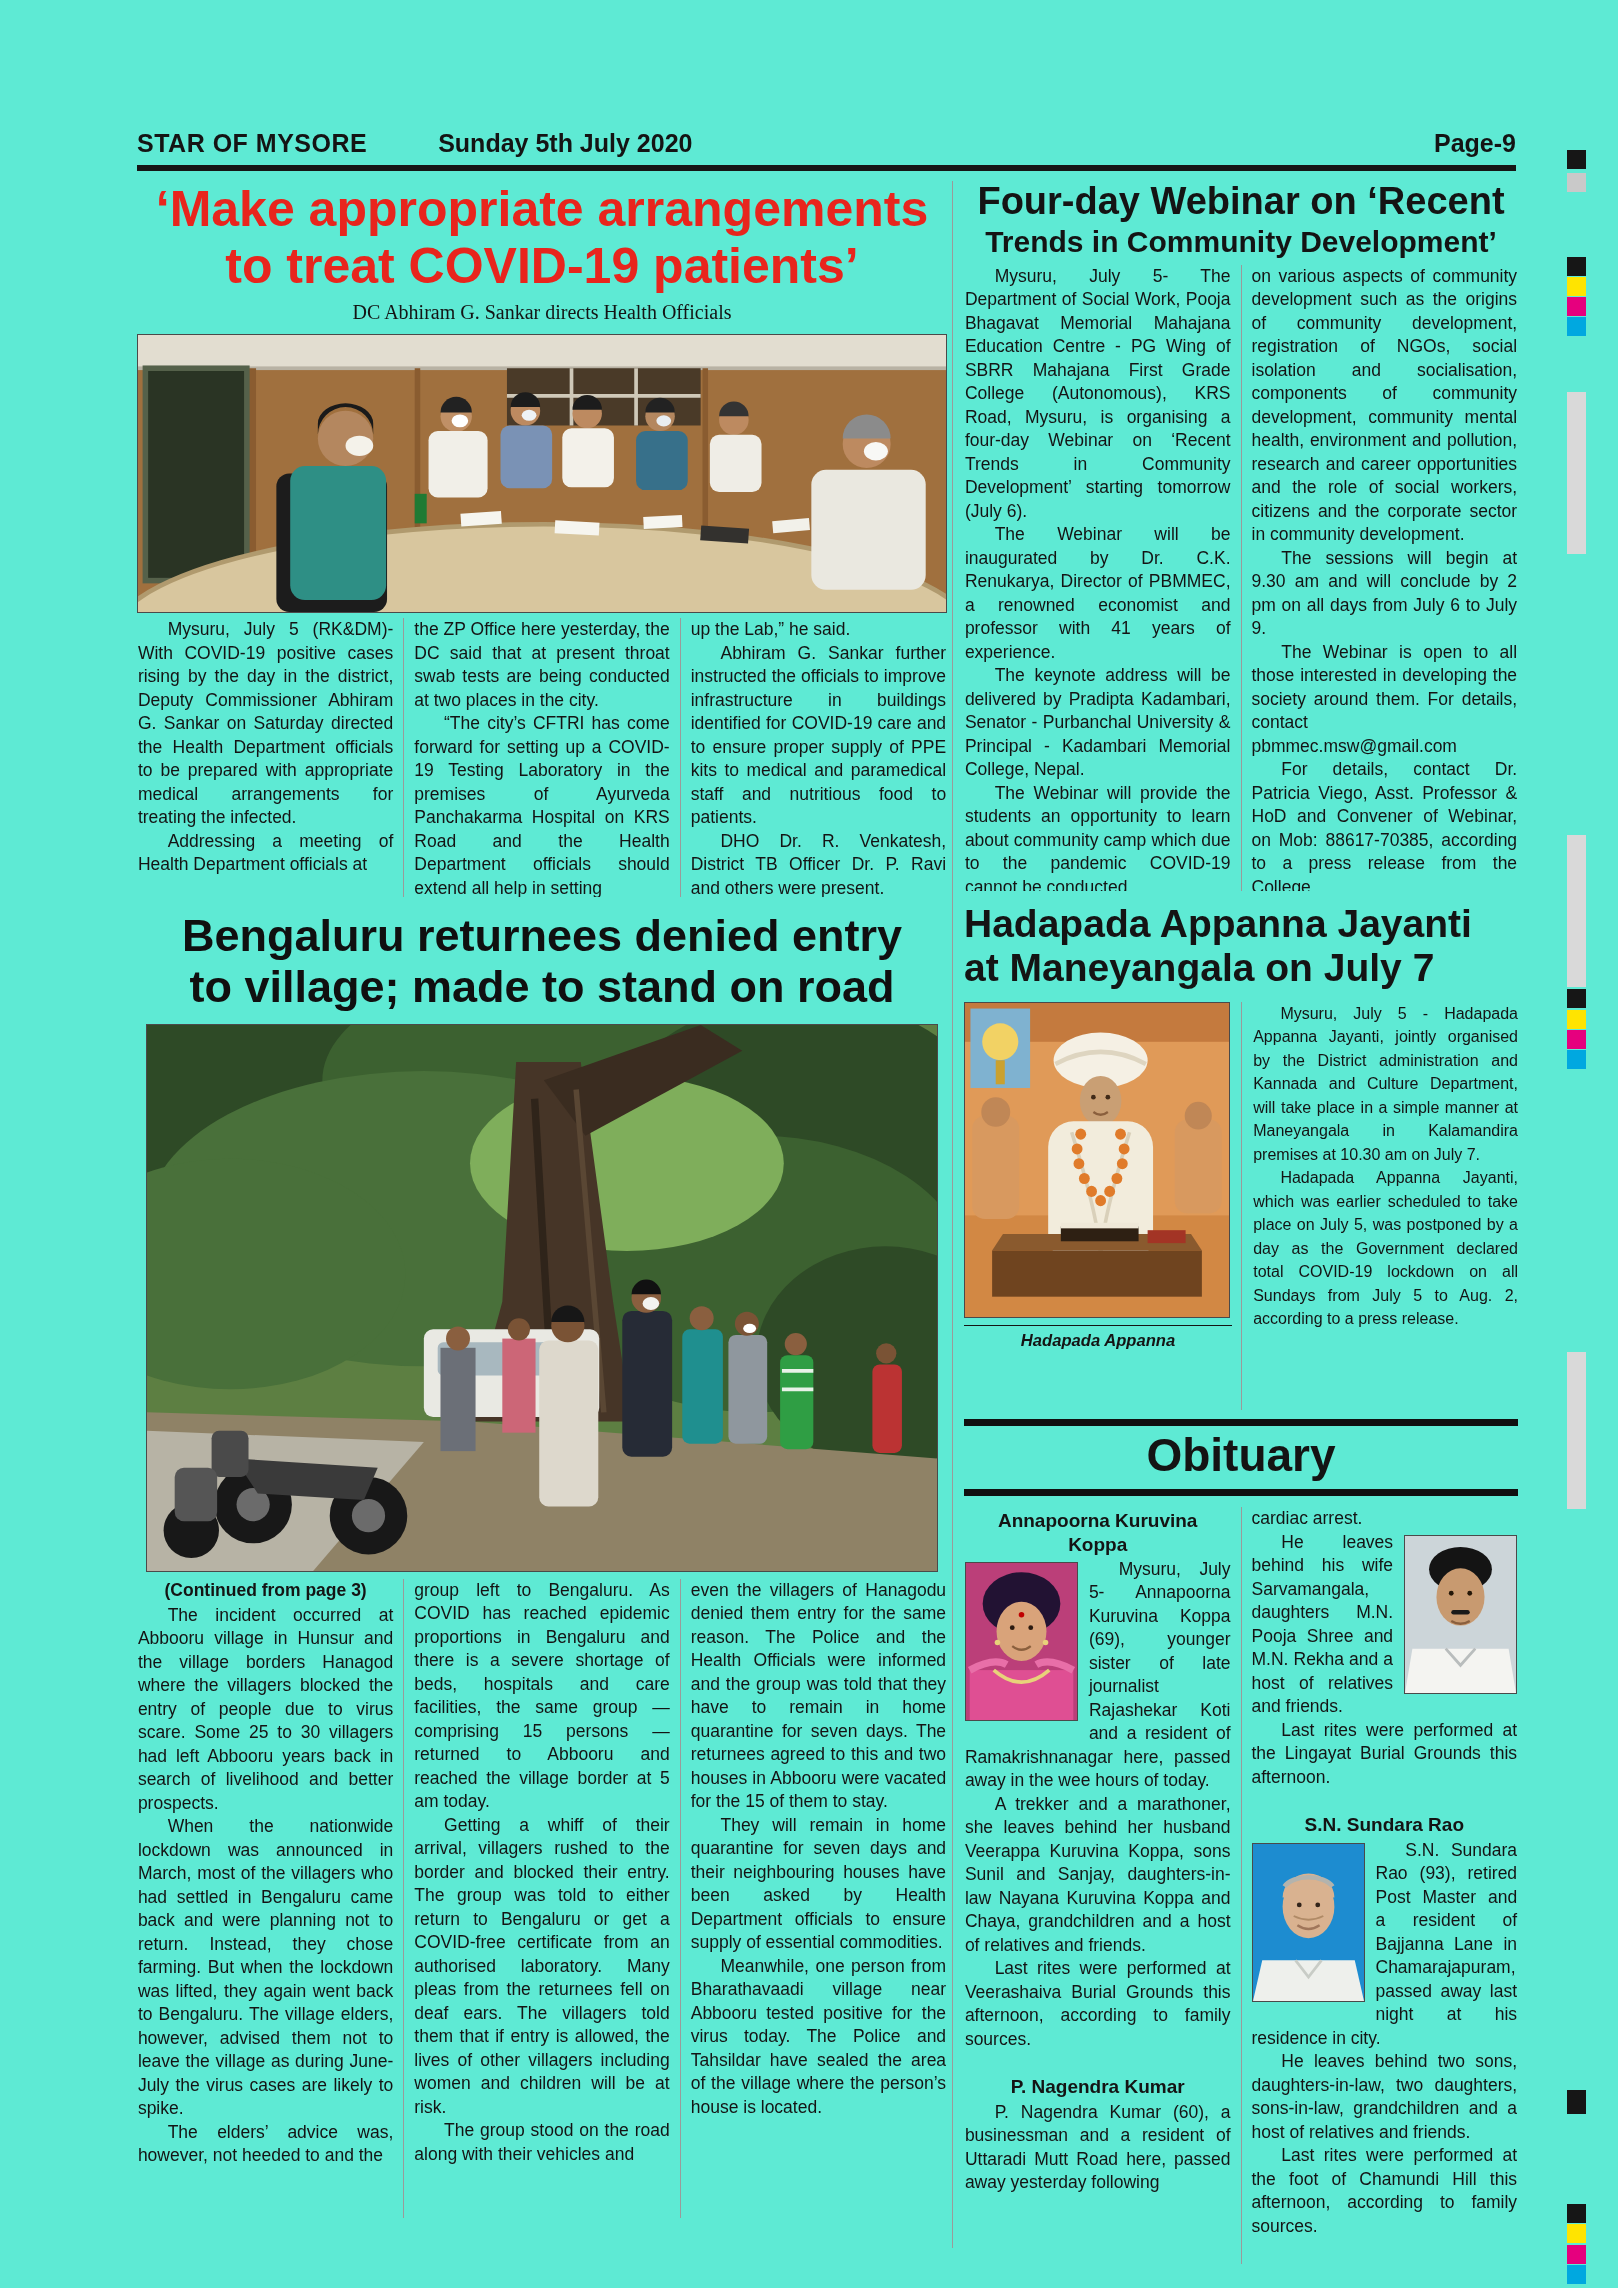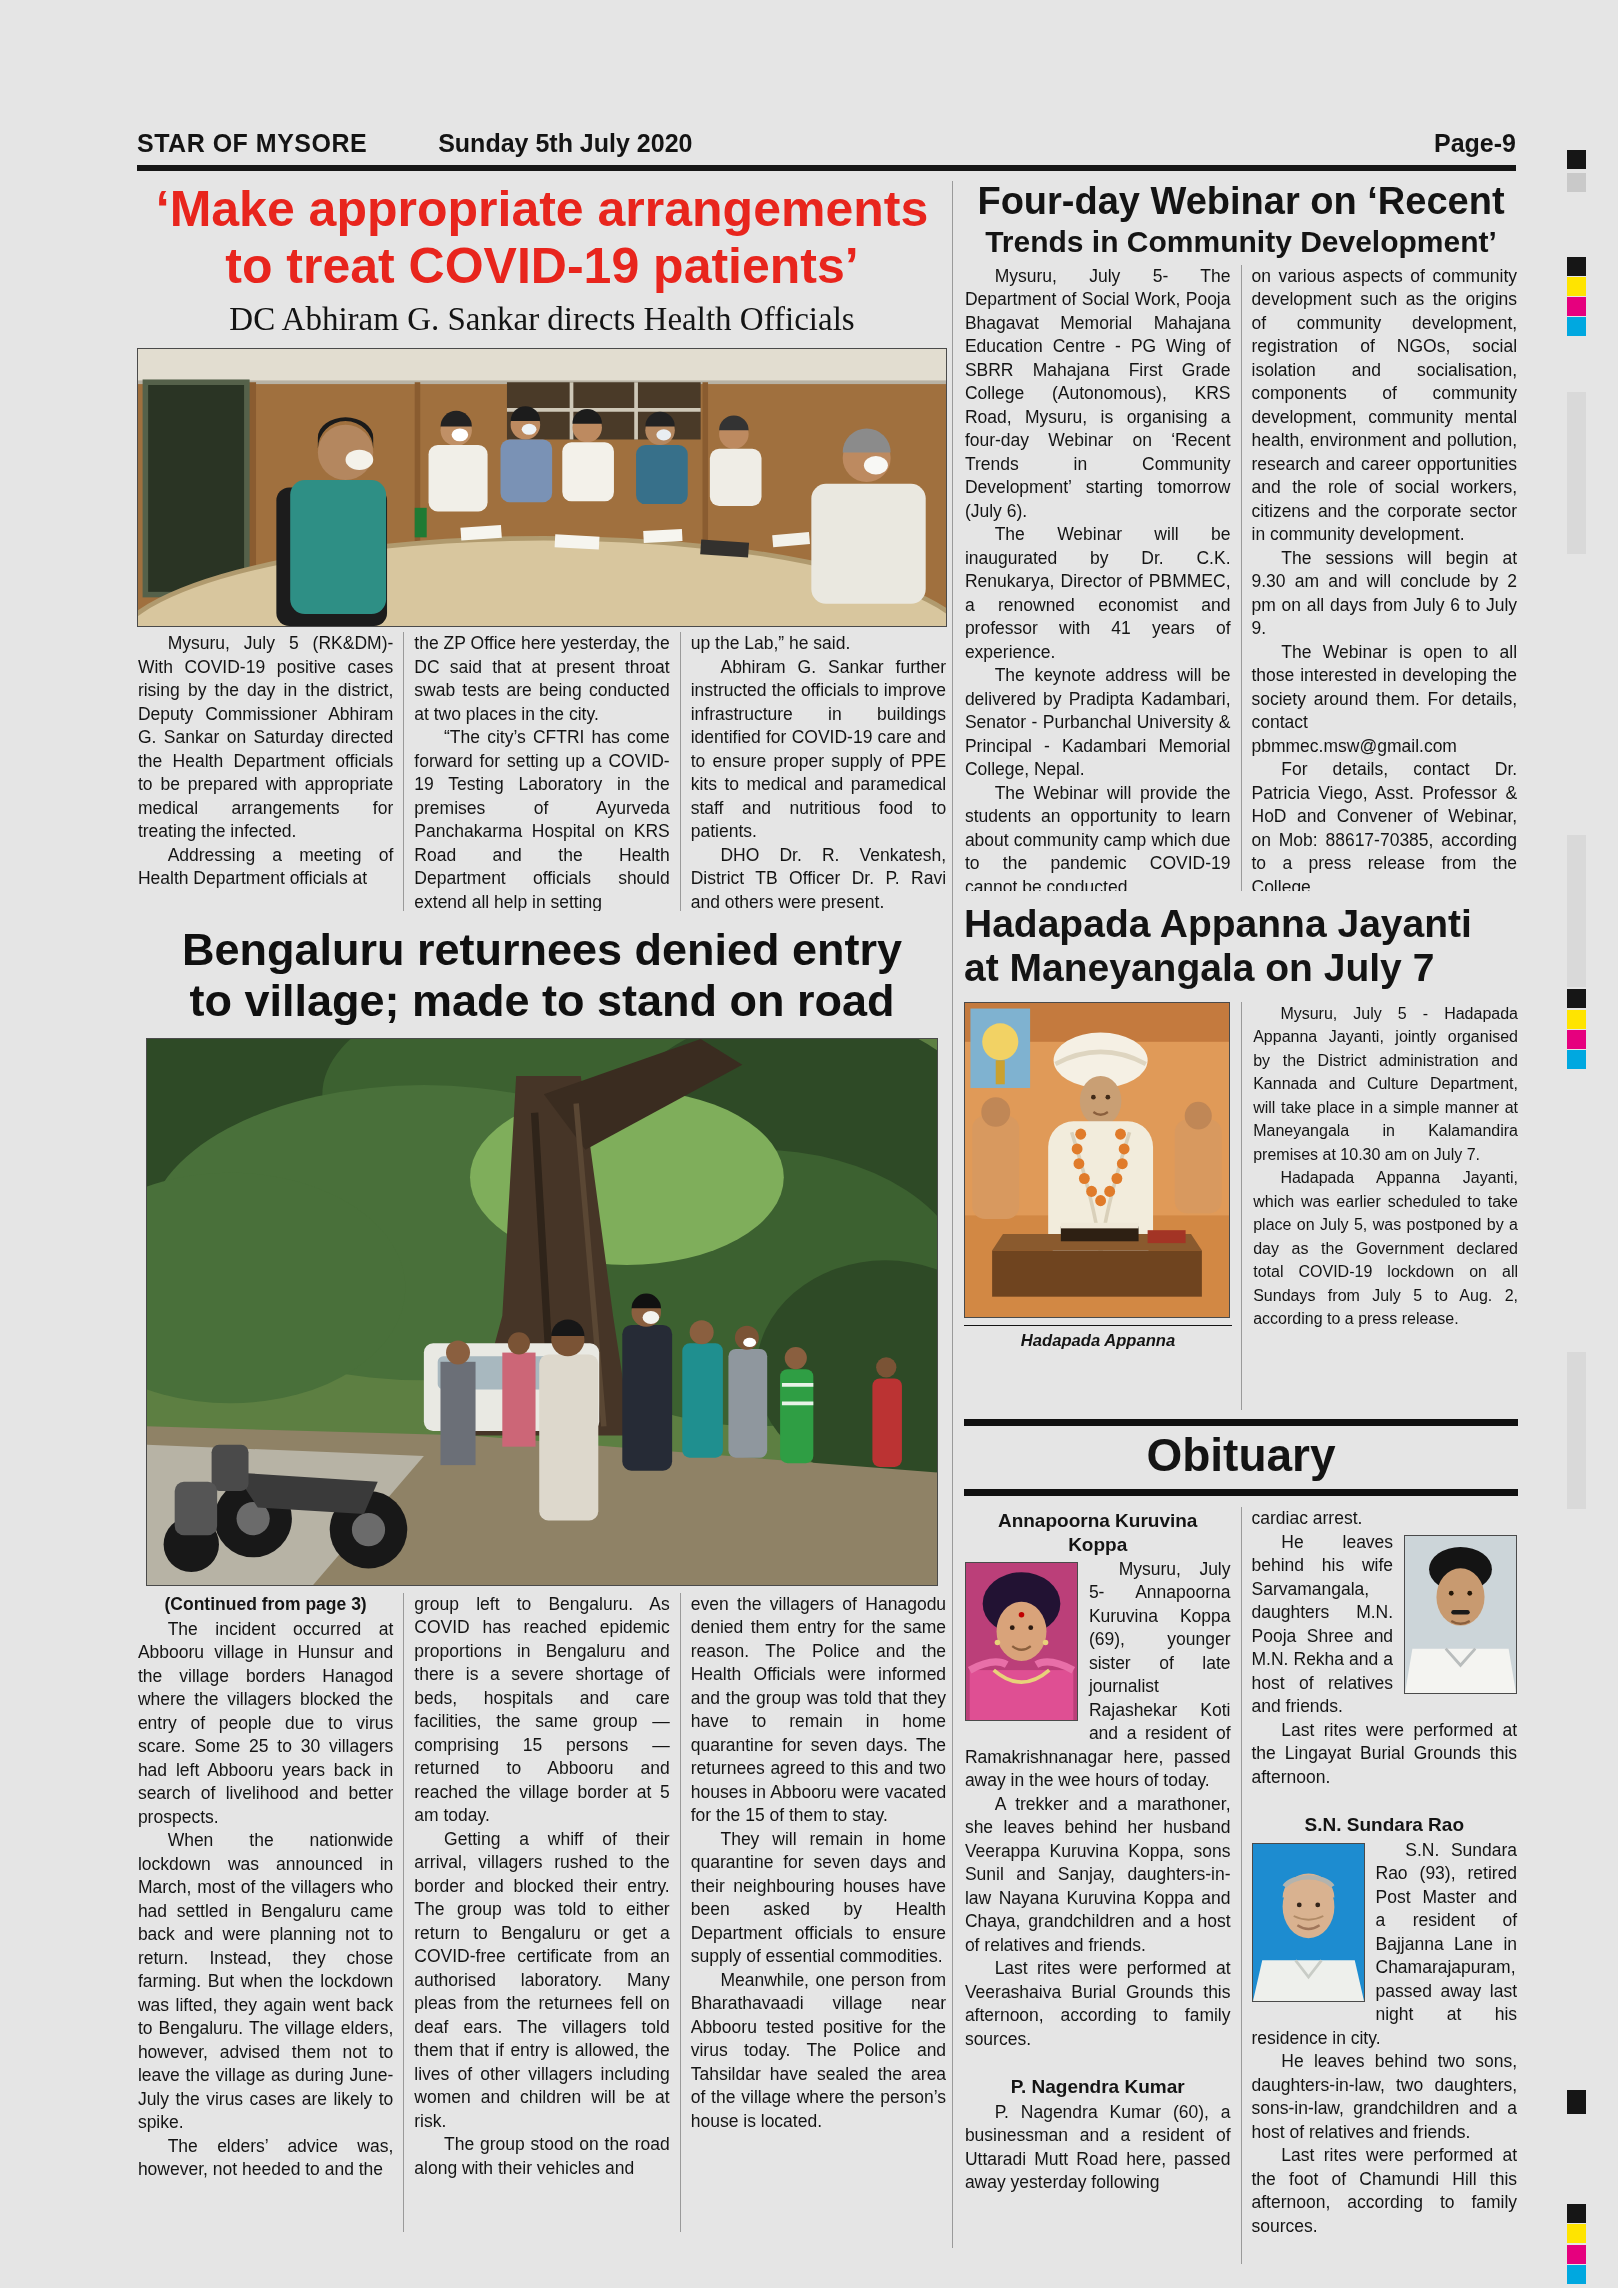--- a/index.html
+++ b/index.html
@@ -1,34 +1,34 @@
 <!DOCTYPE html>
 <html style="font-size:14.8px"><head>
 <meta charset="utf-8">
 <style>
   html,body{margin:0;padding:0;background:#ffffff;}
-  .page{position:relative;width:1619px;height:2289px;background:#e5e5e5;overflow:hidden;
+  .page{position:relative;width:1619px;height:2289px;background:#5eead4;overflow:hidden;
         font-family:"Liberation Sans","DejaVu Sans",sans-serif;color:#141414;}
 
   
   .masthead-row{position:absolute;left:137px;top:129px;width:1379px;display:flex;align-items:baseline;}
   .masthead{font-size:25px;font-weight:bold;letter-spacing:0.5px;}
   .issue-date{font-size:25px;font-weight:bold;margin-left:71px;}
   .page-no{font-size:25px;font-weight:bold;margin-left:auto;}
   .header-rule{position:absolute;left:137px;top:165px;width:1379px;height:5.5px;background:#161616;}
 
   
   .sec-left{position:absolute;left:137px;top:181px;width:810px;}
   .sec-right{position:absolute;left:964px;top:181px;width:554px;}
   .vrule-main{position:absolute;left:952px;top:181px;width:0.9px;height:2067px;background:#9a9a9a;}
 
   
   .hl-red{margin:0;text-align:center;color:#e8251d;font-weight:bold;font-size:50px;line-height:1.13;}
   .hl-sub{margin:7.4px 0 9.2px;text-align:center;font-family:"Liberation Serif","DejaVu Serif",serif;
-          font-weight:normal;font-size:33px;}
+          font-weight:normal;font-size:20px;}
   .hl-black{margin:13px 0 0;text-align:center;font-weight:bold;font-size:45px;line-height:1.14;color:#101010;}
   .hl-web1{margin:0;text-align:center;font-weight:bold;font-size:38px;line-height:1.1;}
   .hl-web2{margin:1.8px 0 7.4px;text-align:center;font-weight:bold;font-size:30px;line-height:1.1;}
   .hl-had{margin:11px 0 11px;text-align:left;font-weight:bold;font-size:39px;line-height:1.14;}
 
   
   .cols{display:flex;}
   .col{flex:1 1 0;padding:0 10px;text-align:justify;font-size:17.5px;line-height:23.5px;}
   .cols > .col:first-child{padding-left:0.9px;}
   .cols > .col:last-child{padding-right:0.9px;}

